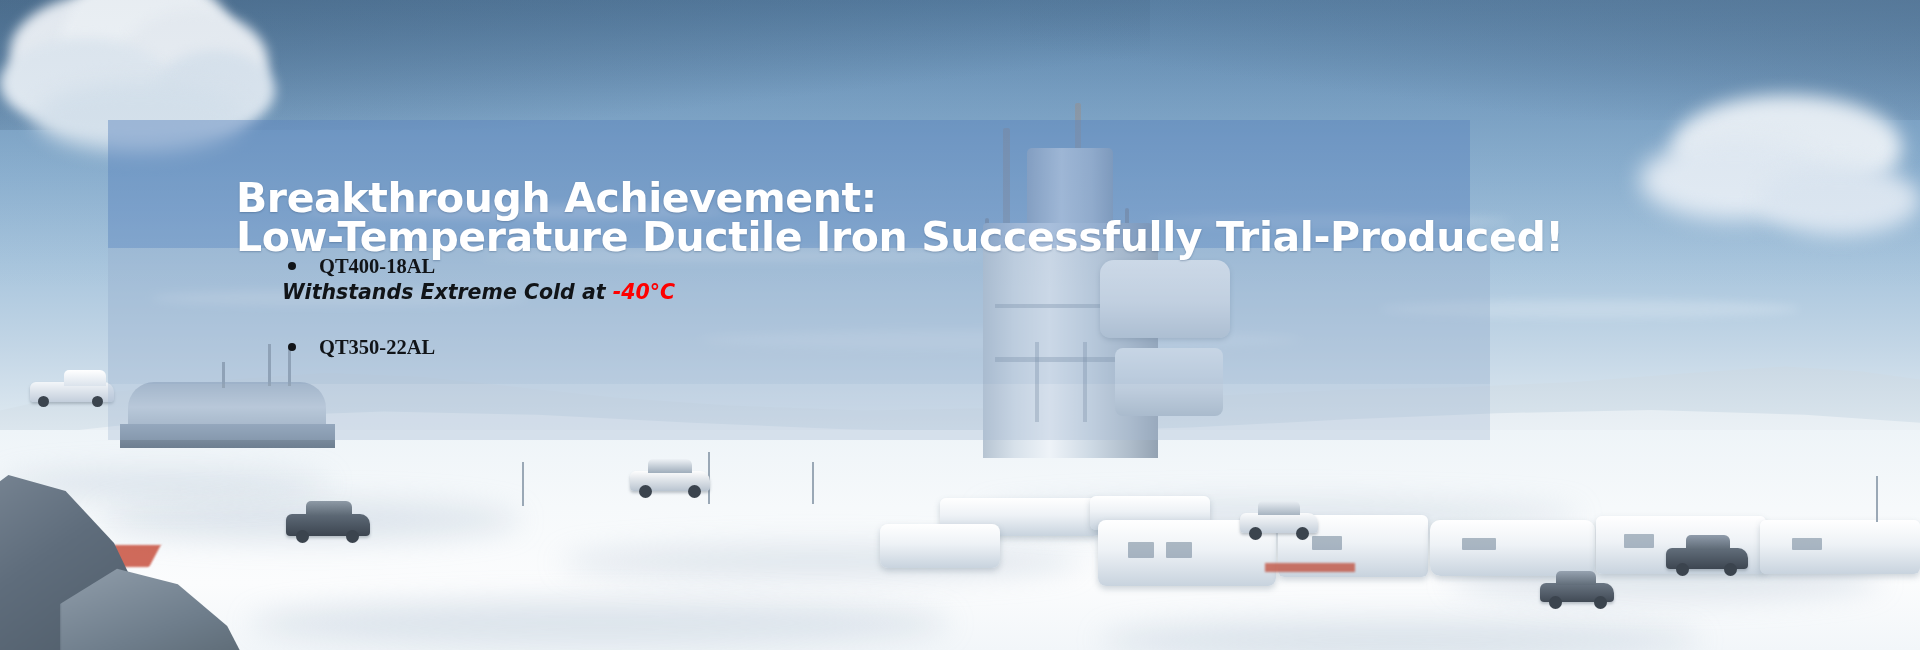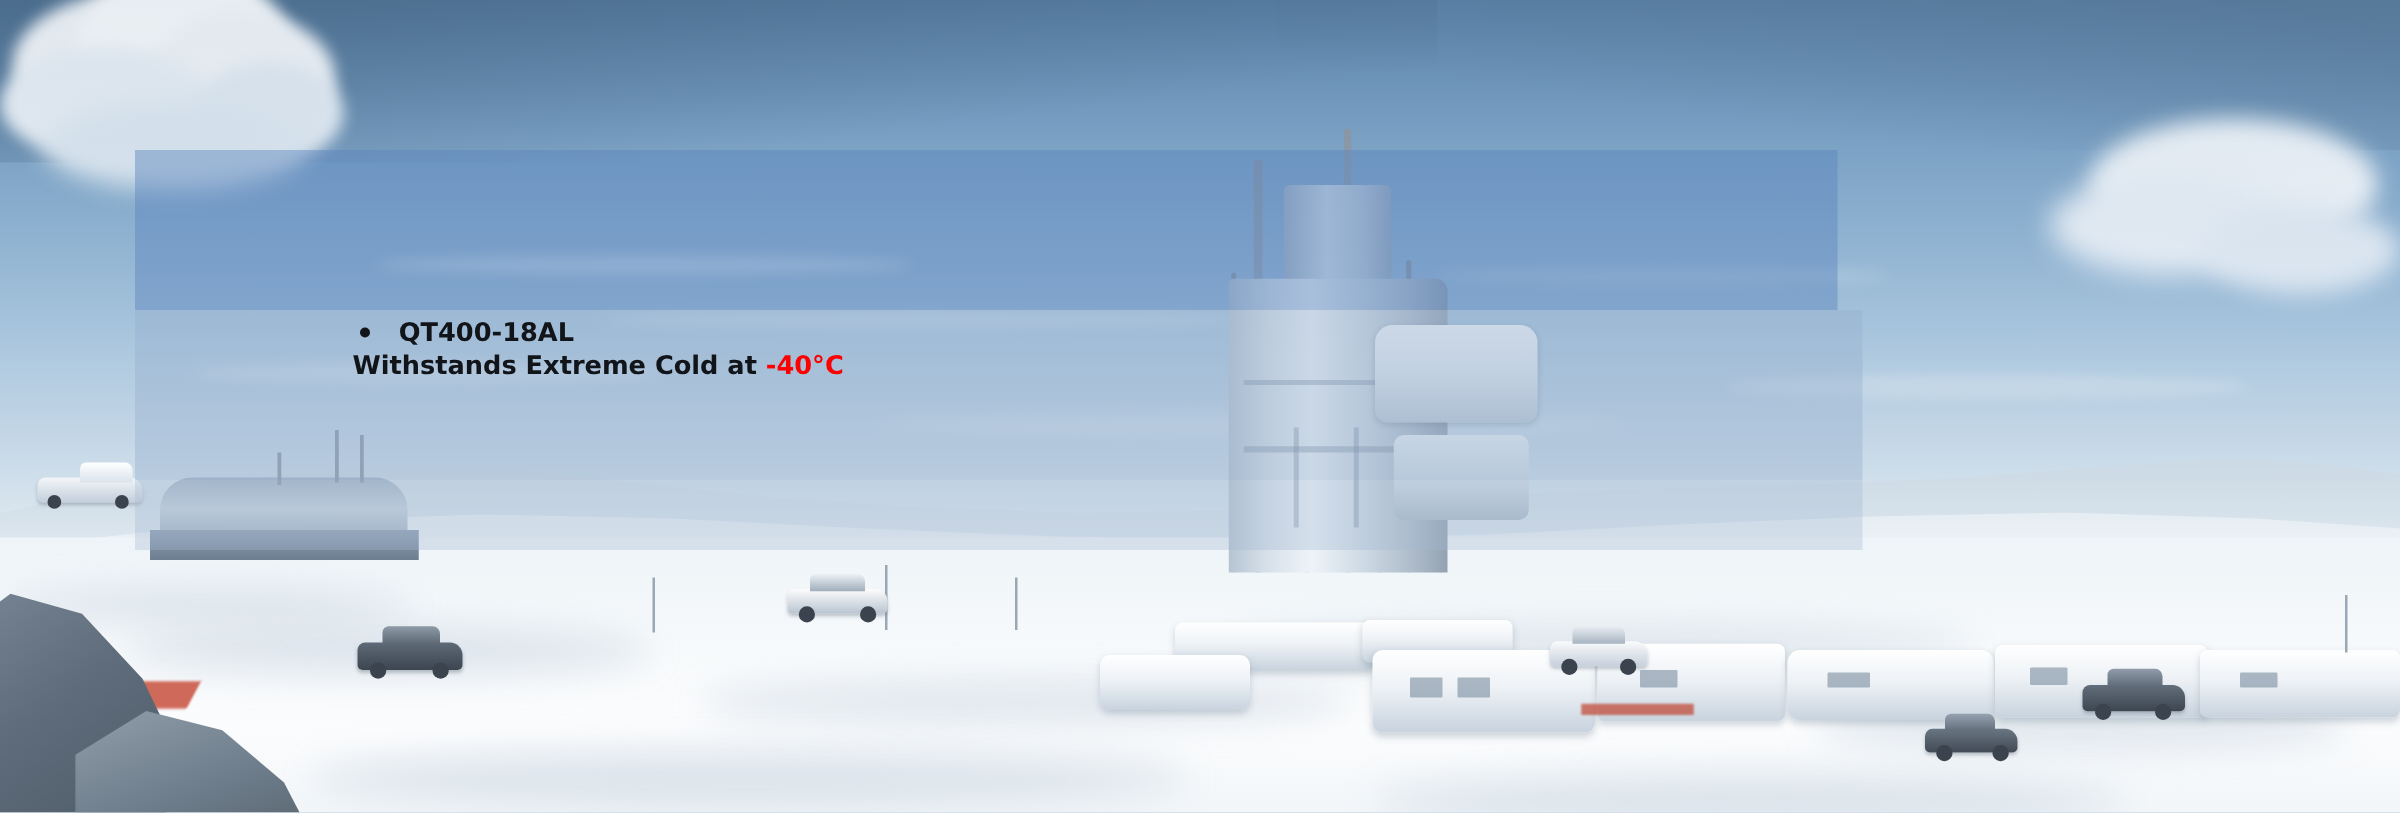--- a/index.html
+++ b/index.html
@@ -356,34 +356,36 @@
     font-weight: 700;
     font-size: 20.5px;
   }
   .bullet-block { position: relative; }
   .bullet-block + .bullet-block { margin-top: 30px; }
 
   .bullet-line {
     position: relative;
     padding-left: 179px;
     line-height: 24px;
+    font-family: Liberation Serif, serif;
   }
   .bullet-dot {
     position: absolute;
     left: 180px;
     top: 8px;
     width: 8px; height: 8px;
     background: #111418;
     border-radius: 50%;
   }
   .bullet-label { padding-left: 32px; }
   .desc-line {
     line-height: 26px;
     padding-left: 174px;
     margin-top: 1px;
+    font-style: italic;
   }
   .temp {
     color: #fe0000;
   }
 </style>
 </head>
 <body>
 
 <div class="banner">
 
@@ -517,30 +519,38 @@
     <div class="rock2"></div>
 
     <div class="grade"></div>
   </div>
 
   <div class="overlay">
     <div class="band-title"></div>
     <div class="band-body"></div>
     <div class="band-foot"></div>
 
+    <h1 class="headline">
+      <span class="hl-1">Breakthrough Achievement:</span>
+      <span class="hl-2">Low-Temperature Ductile Iron Successfully Trial-Produced!</span>
+    </h1>
 
     <div class="bullets">
 
       <div class="bullet-block">
         <div class="bullet-line">
           <span class="bullet-dot"></span>
           <span class="bullet-label">QT400-18AL</span>
         </div>
         <div class="desc-line"><span>Withstands Extreme Cold at </span><span class="temp">-40°C</span></div>
       </div>
 
       <div class="bullet-block">
+        <div class="bullet-line">
+          <span class="bullet-dot"></span>
+          <span class="bullet-label">QT350-22AL</span>
+        </div>
       </div>
 
     </div>
   </div>
 
 </div>
 
 </body></html>

